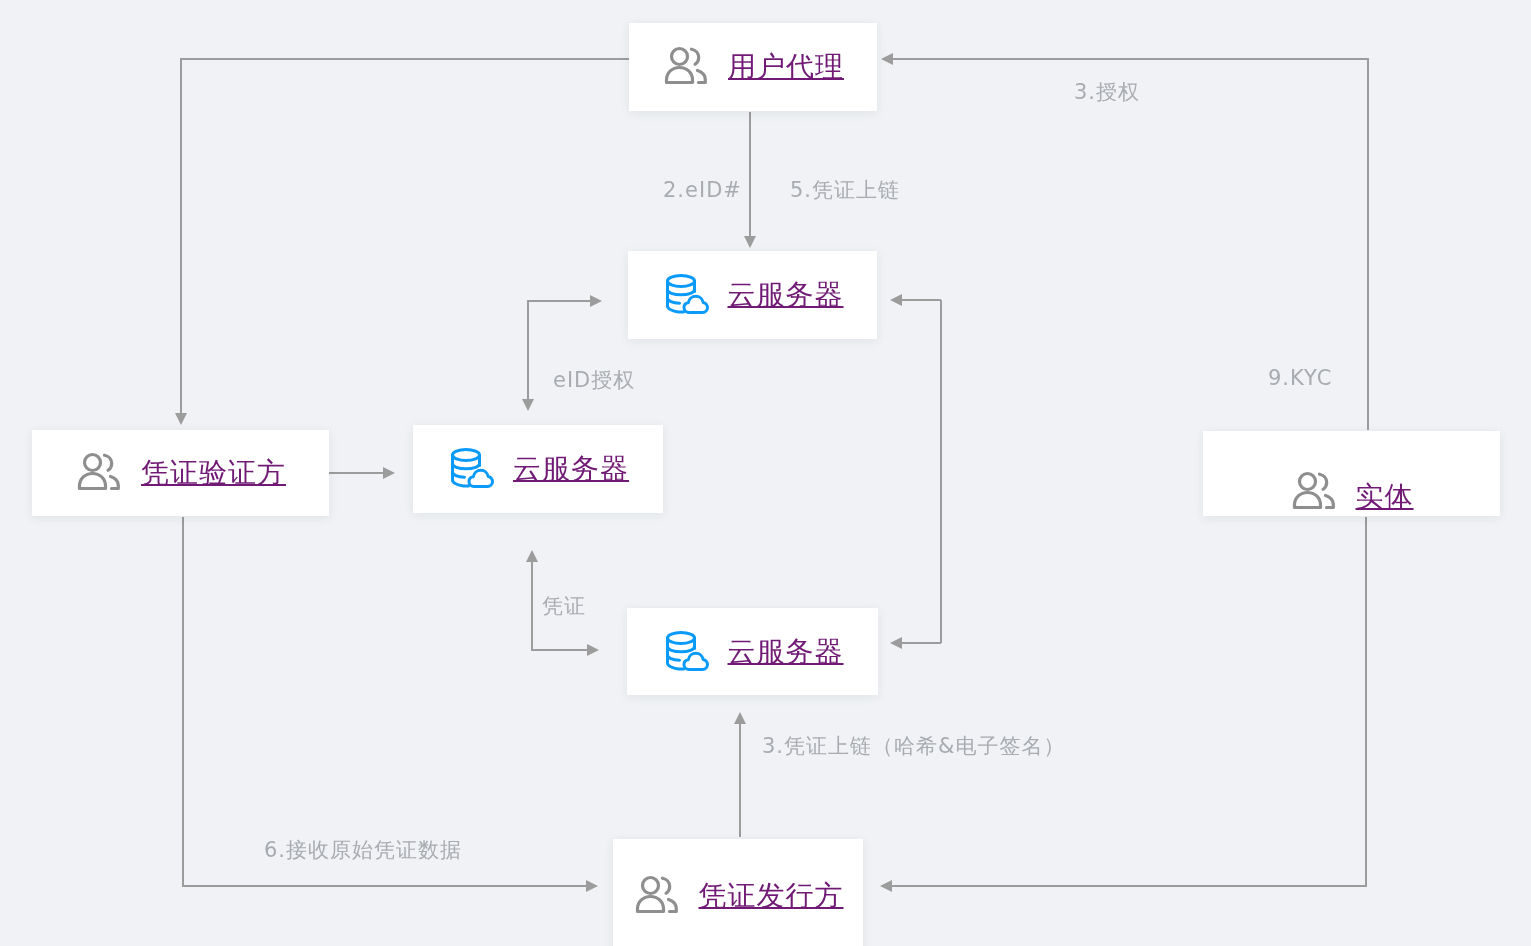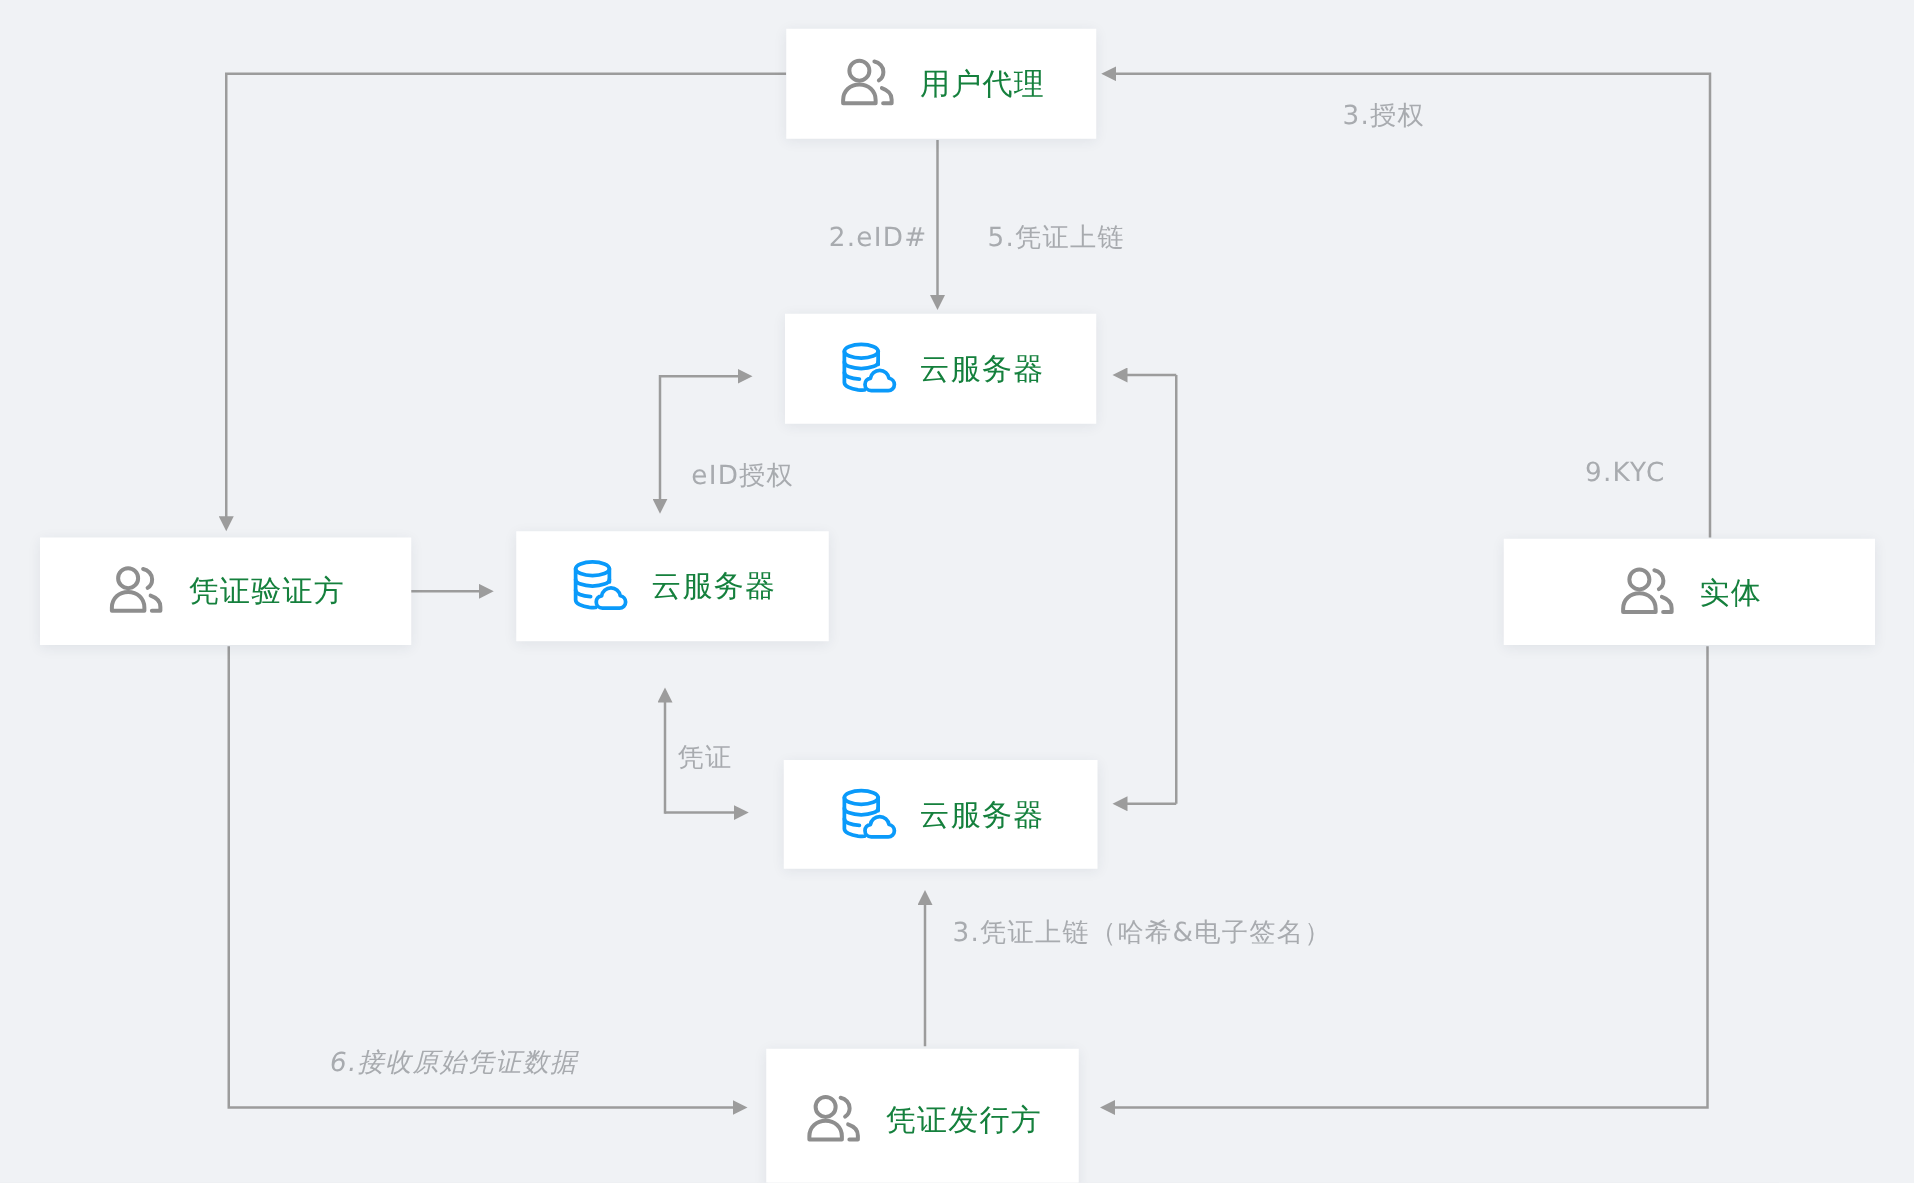--- a/index.html
+++ b/index.html
@@ -19,21 +19,21 @@
   .node{
     position:absolute;
     background:#FFFFFF;
     box-shadow:0 2px 10px rgba(40,50,80,0.08);
     display:flex;align-items:center;justify-content:center;
     gap:18px;
   }
   .node .icon{display:inline-flex;width:48px;height:48px;flex:0 0 48px;}
   .node .icon svg{width:48px;height:48px;}
   .node-label{
-    font-size:24px;color:#15803d;letter-spacing:1px;white-space:nowrap;
+    font-size:28px;color:#701a75;letter-spacing:1px;white-space:nowrap;text-decoration:underline;
   }
   .edge-label{
     position:absolute;
     font-size:21px;color:#A8ABAF;letter-spacing:1px;white-space:nowrap;
     line-height:1;
   }
 </style>
 </head>
 <body>
 
@@ -118,21 +118,21 @@
         <path d="M5.5 10 L5.5 35 C5.5 37.8 10.3 40.2 16.5 40.9 C18.2 41.05 19.9 41.1 21.5 41"></path>
         <path d="M32.5 10 L32.5 20.5"></path>
         <path d="M5.5 18.5 C5.5 21.5 11.5 23.8 19 23.8 C26.5 23.8 32.5 21.5 32.5 18.5"></path>
         <path d="M5.5 27 C5.5 29.8 10.5 32 17.5 32.3"></path>
         <path d="M27 41.5 C24 41.5 22 39.3 22 36.5 C22 34 23.8 32 26.3 31.7 C26.9 28 30 25.3 33.8 25.3 C37.5 25.3 40.6 28 41.2 31.6 C43.6 32 45.5 34.1 45.5 36.6 C45.5 39.3 43.3 41.5 40.6 41.5 Z" fill="#FFFFFF"></path>
       </svg>
     </span>
     <span class="node-label">云服务器</span>
   </div>
 
-  <div class="node" style="left:1203px;top:431px;width:297px;height:85px;">
+  <div class="node" style="left:1203px;top:431px;width:297px;height:85px;align-items:flex-end;">
     <span class="icon">
       <svg viewBox="0 0 48 48" fill="none" stroke="#8E8E8E" stroke-width="3.2" stroke-linecap="round" stroke-linejoin="round">
         <circle cx="17.5" cy="13.5" r="8"></circle>
         <path d="M4.5 39.5 V37 C4.5 29.5 10.3 24.5 17.5 24.5 C24.7 24.5 30.5 29.5 30.5 37 V39.5 Z"></path>
         <path d="M29.5 6.2 C33.6 7 36.7 10.4 36.7 14.5 C36.7 17.3 35.3 19.8 33.1 21.3"></path>
         <path d="M35.5 27.5 C40 29 43.3 32 43.3 36.5 V39.5 H36.5"></path>
       </svg>
     </span>
     <span class="node-label">实体</span>
   </div>
@@ -163,15 +163,15 @@
     <span class="node-label">凭证发行方</span>
   </div>
 
   <span class="edge-label" style="left:663px;top:180px;">2.eID#</span>
   <span class="edge-label" style="left:790px;top:180px;">5.凭证上链</span>
   <span class="edge-label" style="left:1074px;top:82px;">3.授权</span>
   <span class="edge-label" style="left:1268px;top:368px;">9.KYC</span>
   <span class="edge-label" style="left:553px;top:370px;">eID授权</span>
   <span class="edge-label" style="left:542px;top:596px;">凭证</span>
   <span class="edge-label" style="left:762px;top:736px;">3.凭证上链（哈希&amp;电子签名）</span>
-  <span class="edge-label" style="left:264px;top:840px;font-style:italic;">6.接收原始凭证数据</span>
+  <span class="edge-label" style="left:264px;top:840px;">6.接收原始凭证数据</span>
 
 </div>
 
 </body></html>

